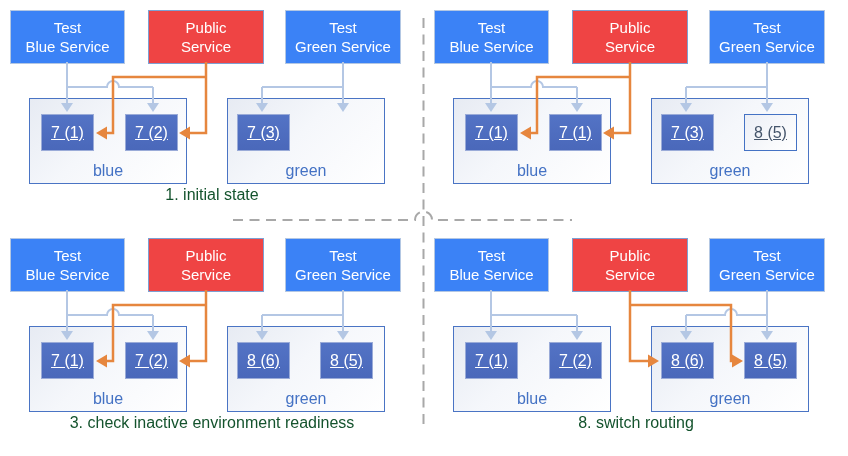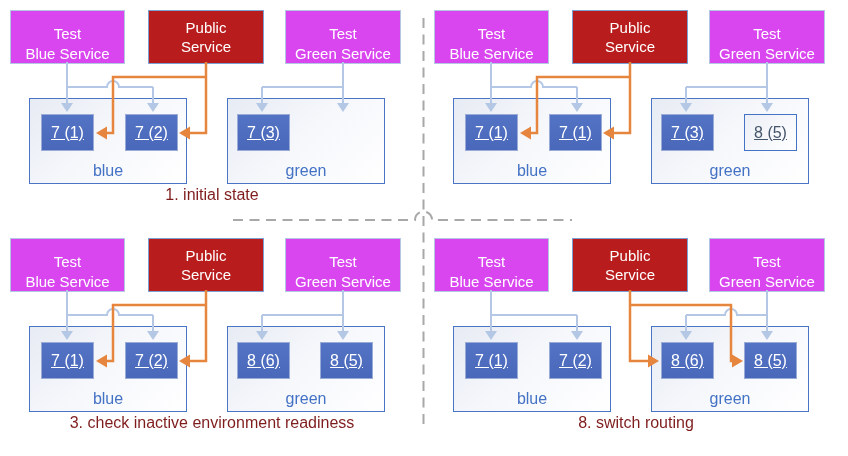--- a/index.html
+++ b/index.html
@@ -4,37 +4,37 @@
 <style>
   html,body{margin:0;padding:0;background:#ffffff;}
   body{width:848px;height:456px;overflow:hidden;font-family:"Liberation Sans",sans-serif;}
   .canvas{position:relative;width:848px;height:456px;background:#ffffff;}
   .panel{position:absolute;width:424px;height:228px;}
   .panel.p0{left:0;top:0;} .panel.p1{left:424px;top:0;}
   .panel.p2{left:0;top:228px;} .panel.p3{left:424px;top:228px;}
 
   .service{position:absolute;top:10px;height:52px;display:flex;align-items:center;justify-content:center;
            text-align:center;color:#ffffff;font-size:15px;line-height:1.3;white-space:pre-line;}
-  .service.light{background:#d946ef;border:1px solid #b3c7e3;align-items:flex-end;}
-  .service.public{background:#b91c1c;border:1px solid #7da0d2;}
+  .service.light{background:#3b82f6;border:1px solid #b3c7e3;}
+  .service.public{background:#ef4444;border:1px solid #7da0d2;}
   .svc-a{left:10px;width:113px;} .svc-b{left:148px;width:114px;} .svc-c{left:285px;width:114px;}
 
   .env{position:absolute;top:98px;width:156px;height:84px;border:1px solid #4a74c4;
        background:linear-gradient(135deg,#e7ebf3 0%,#f5f7fb 45%,#ffffff 100%);}
   .env.blue{left:29px;} .env.green{left:227px;}
   .env-label{position:absolute;left:0;right:0;bottom:3px;text-align:center;color:#4472c4;font-size:16px;margin-top:46px;}
 
   .node{position:absolute;top:15px;width:53px;height:37px;display:flex;align-items:center;justify-content:center;
         background:linear-gradient(180deg,#5373c5,#4a68ba);border:1.5px solid #9aabd8;
         color:#ffffff;font-size:16px;box-sizing:border-box;text-decoration:underline;}
   .node.n-left{left:11px;} .node.n-right{left:95px;}
   .env.green .node.n-left{left:9px;} .env.green .node.n-right{left:92px;}
   .node.outlined{background:linear-gradient(135deg,#eceff6,#ffffff);border:1.5px solid #4472c4;color:#44546a;}
 
-  .caption{position:absolute;left:0;right:0;top:186px;text-align:center;color:#7f1d1d;font-size:16px;}
+  .caption{position:absolute;left:0;right:0;top:186px;text-align:center;color:#14532d;font-size:16px;}
 
   svg.wires{position:absolute;left:0;top:0;width:424px;height:228px;pointer-events:none;}
   svg.separators{position:absolute;left:0;top:0;width:848px;height:456px;pointer-events:none;}
 </style>
 </head>
 <body>
 
 <div class="canvas">
 
   <section class="panel p0">

